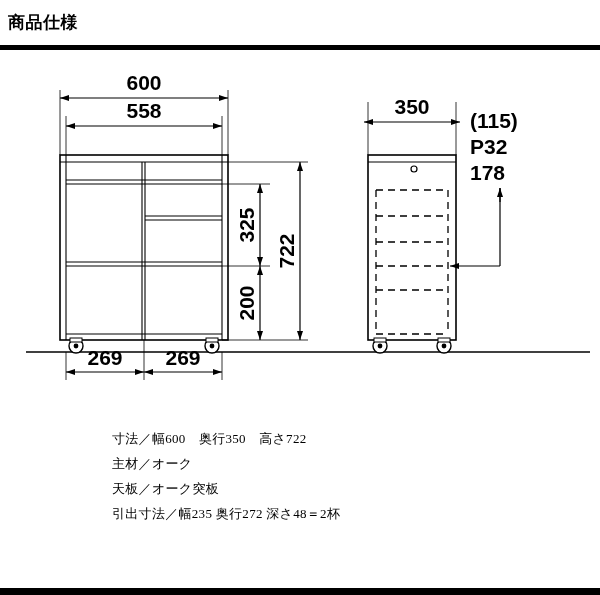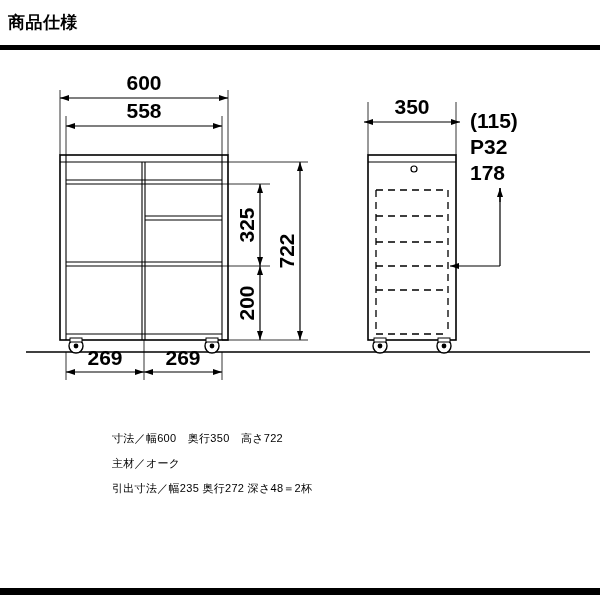--- a/index.html
+++ b/index.html
@@ -49,24 +49,25 @@
   }
 
   
   #spec-list {
     position: absolute;
     left: 112px;
     top: 426px;
     width: 470px;
   }
   .spec-line {
-    font-size: 11px;
+    font-size: 13px;
     line-height: 25px;
     white-space: pre;
     letter-spacing: 0.3px;
+    font-family: Liberation Serif, serif;
   }
 
   
   #bottom-rule {
     position: absolute;
     left: 0;
     top: 588px;
     width: 600px;
     height: 7px;
     background: #000000;
@@ -191,16 +192,17 @@
 
     <line x1="492" y1="138" x2="492" y2="216" stroke="#000" stroke-width="1.2"></line>
     <line x1="492" y1="216" x2="442" y2="216" stroke="#000" stroke-width="1.2" marker-end="url(#arrL)"></line>
     <line x1="492" y1="138" x2="492" y2="152" stroke="#000" stroke-width="1.2" marker-start="url(#arrR)"></line>
   </svg>
 </div>
 
 <div id="spec-list">
   <div class="spec-line">寸法／幅600　奥行350　高さ722</div>
   <div class="spec-line">主材／オーク</div>
+  <div class="spec-line">天板／オーク突板</div>
   <div class="spec-line">引出寸法／幅235 奥行272 深さ48＝2杯</div>
 </div>
 
 <div id="bottom-rule"></div>
 
 </body></html>

